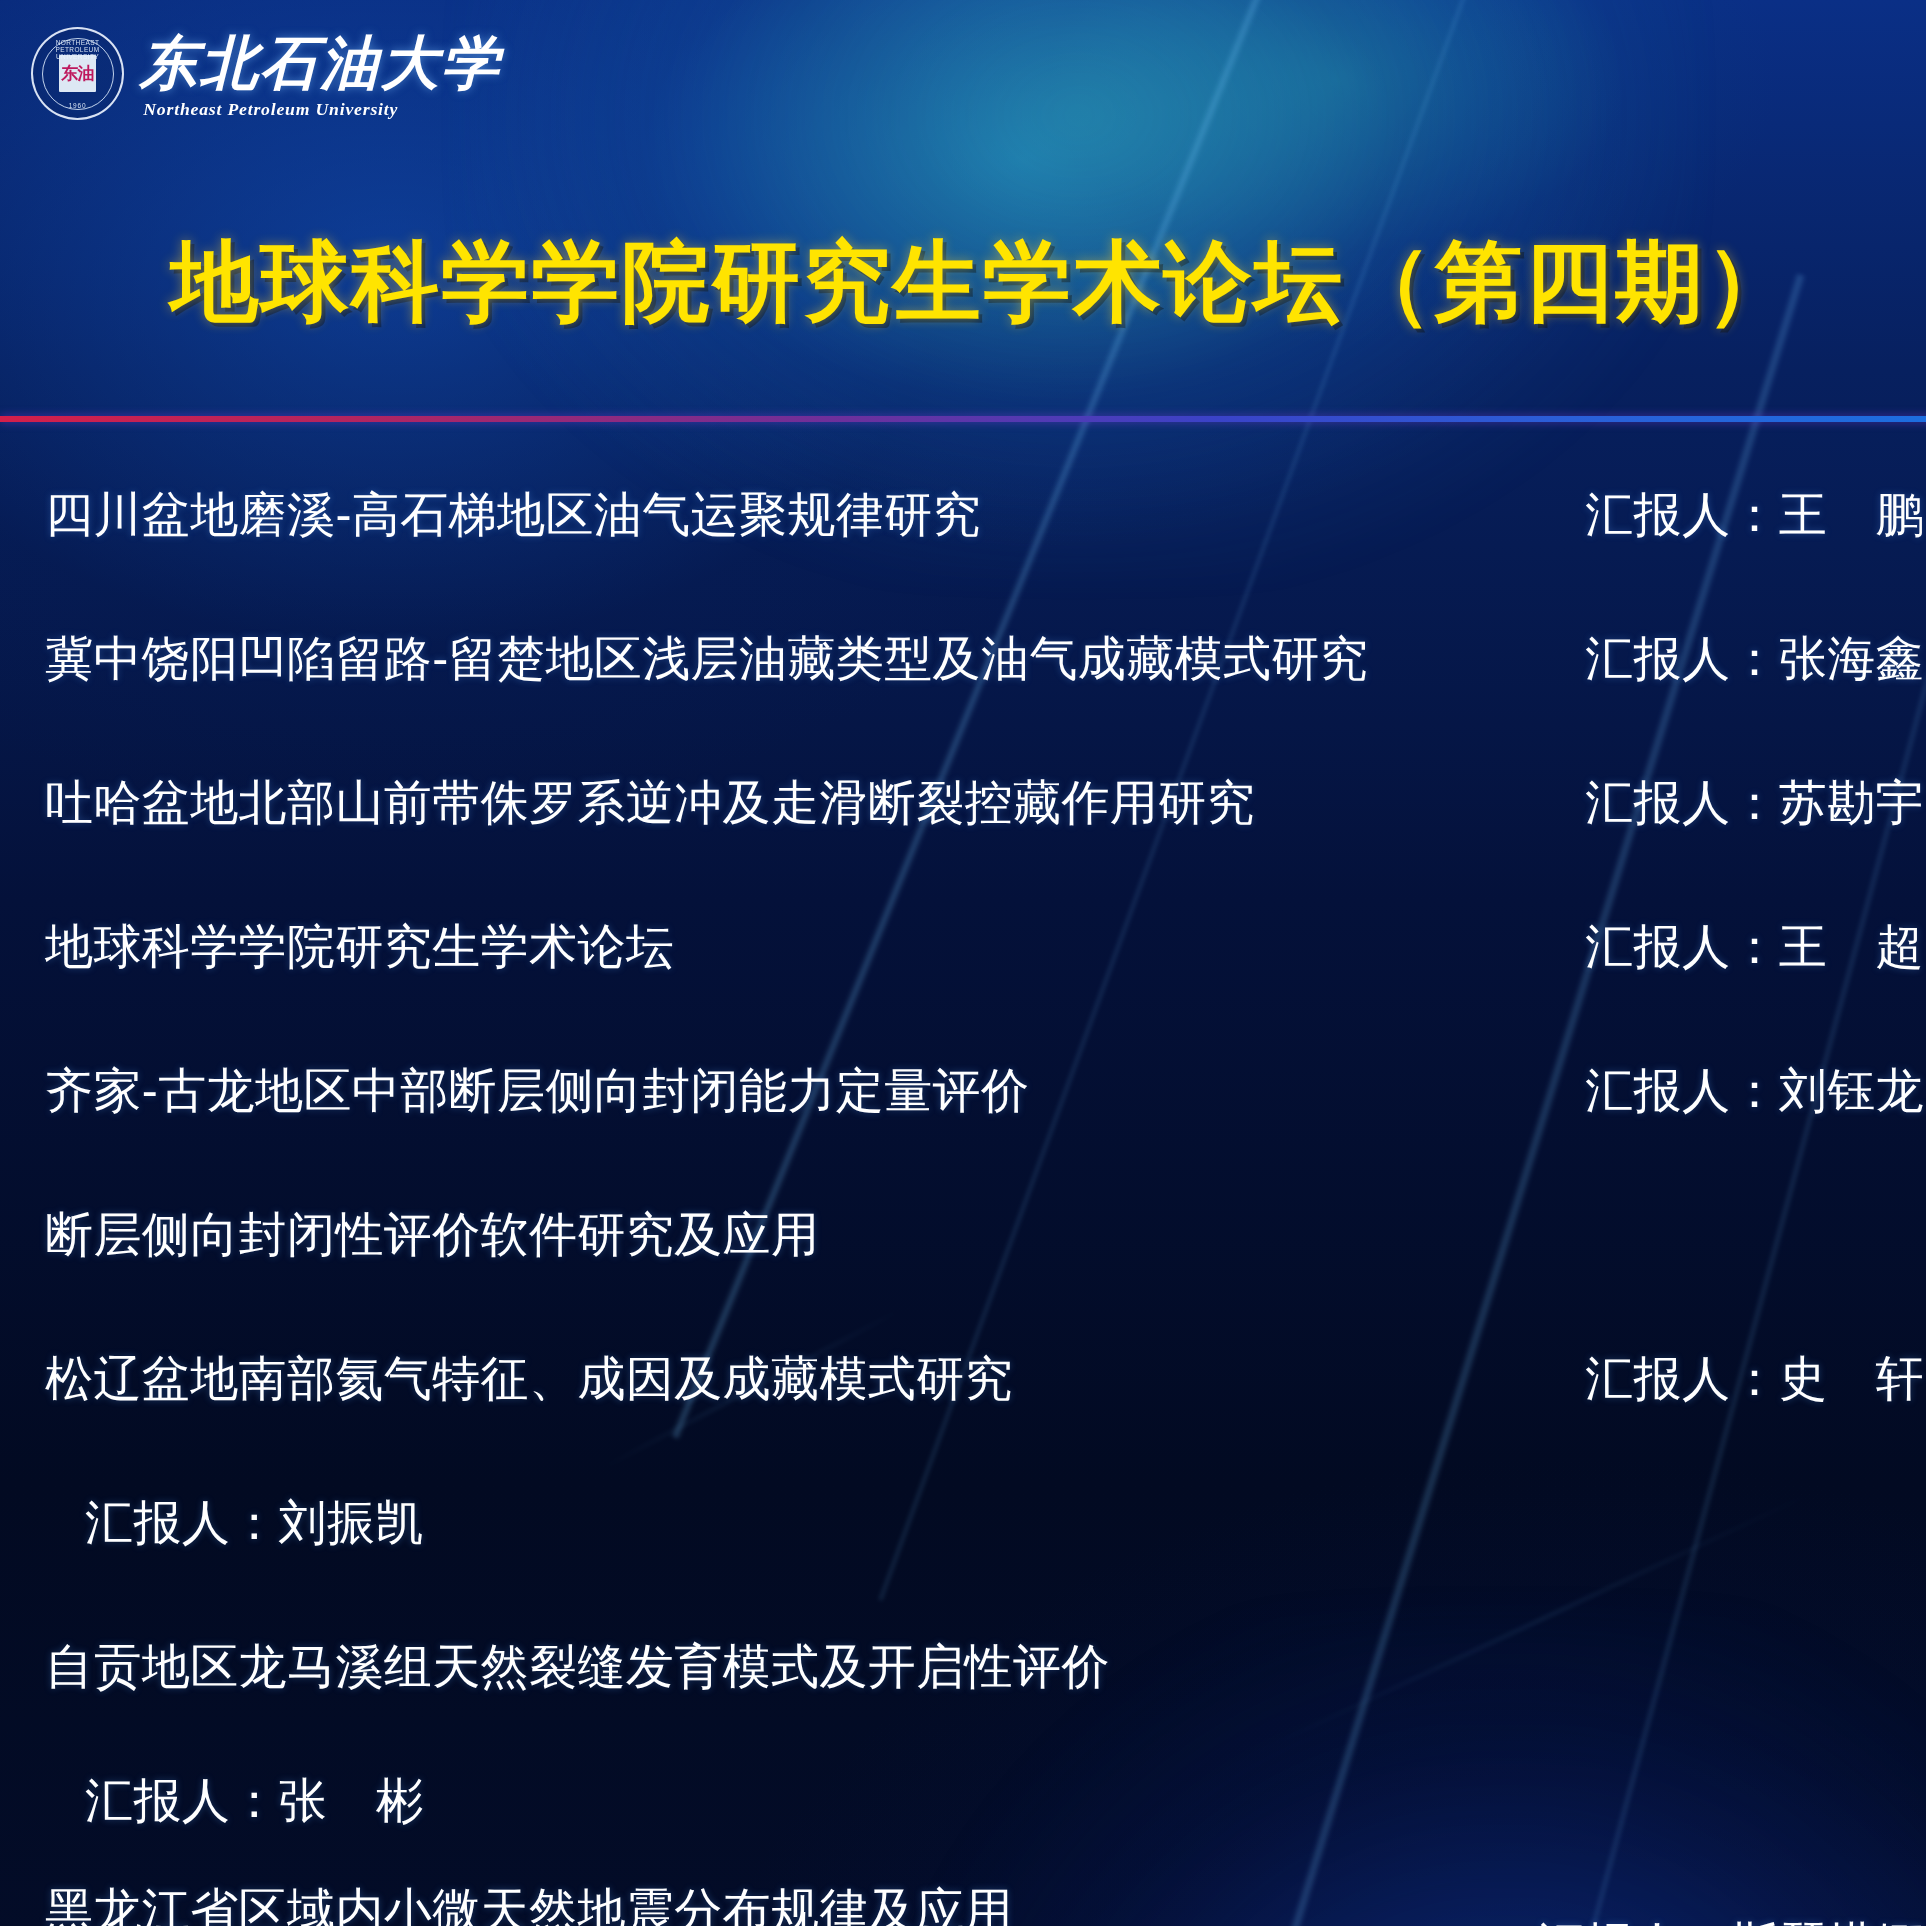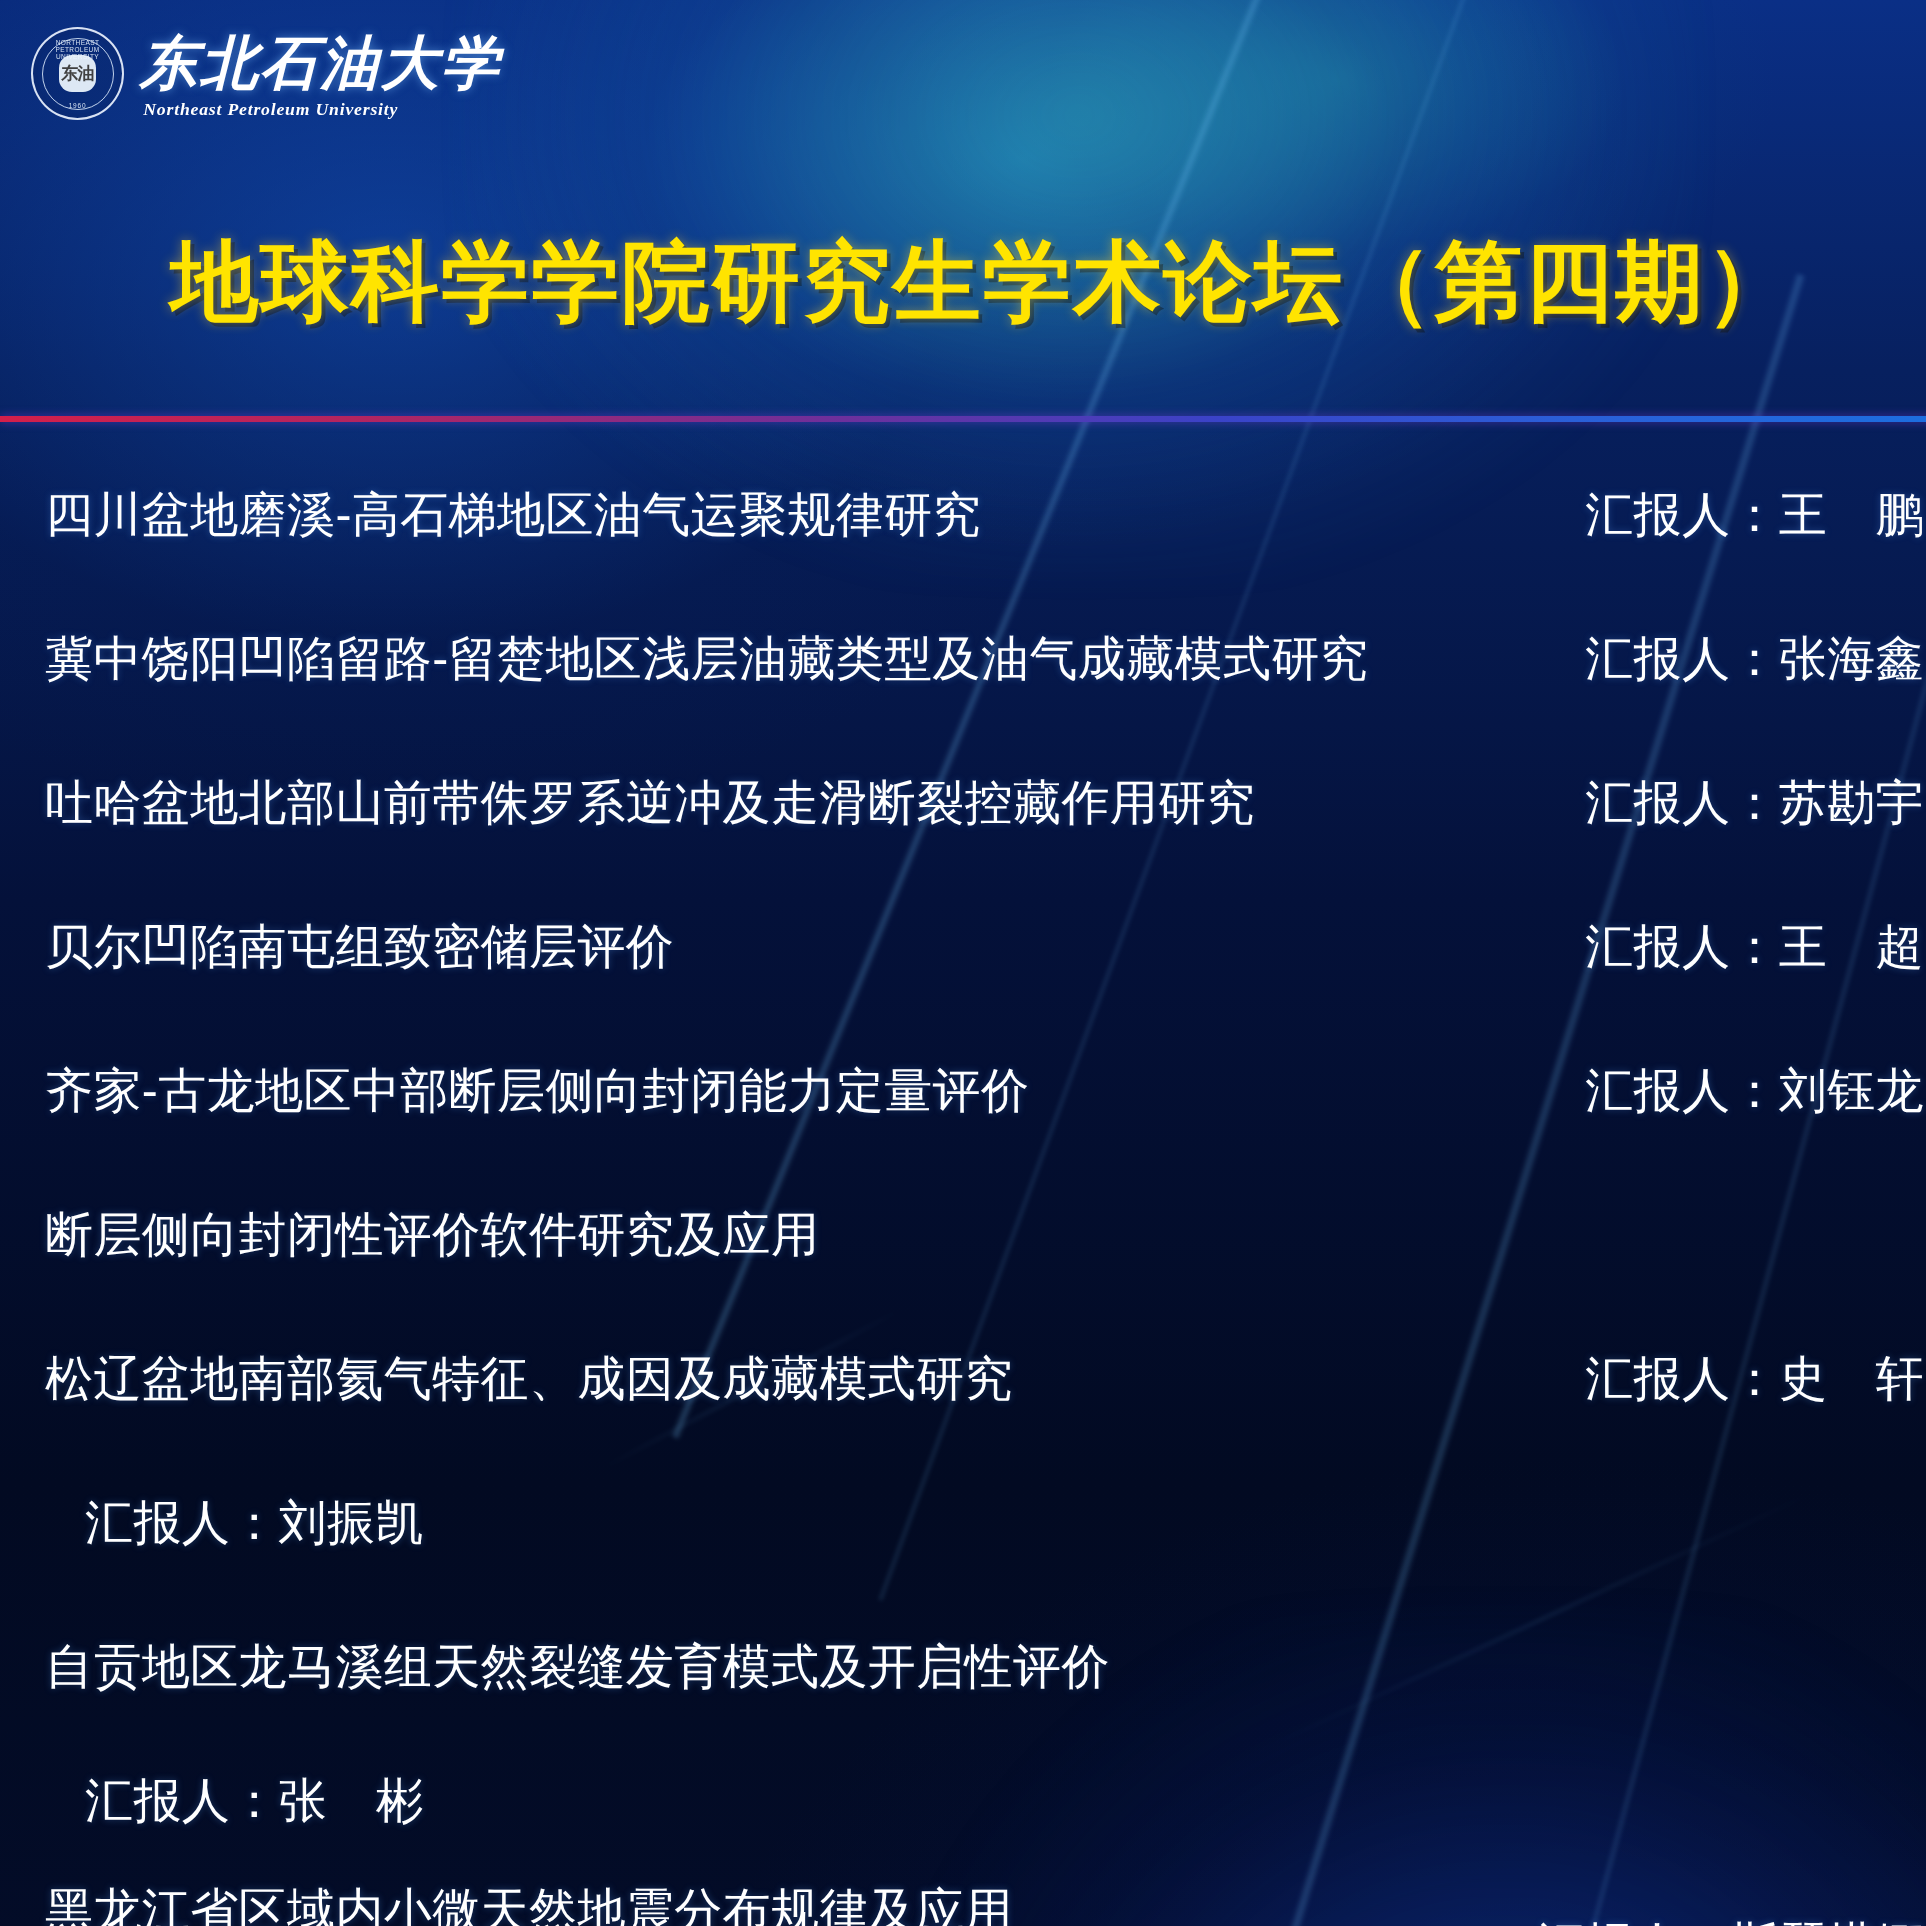--- a/index.html
+++ b/index.html
@@ -80,26 +80,26 @@
   .logo-seal::before {
     content: "";
     position: absolute;
     inset: 8.5px;
     border-radius: 50%;
     border: 1.5px solid rgba(225,238,255,0.85);
   }
   .seal-inner {
     width: 37px;
     height: 37px;
-    border-radius: 13px;
+    border-radius: 1px;
     background: rgba(240,248,255,0.92);
     display: flex;
     align-items: center;
     justify-content: center;
-    color: #404040;
+    color: #be185d;
     font-size: 17px;
     font-weight: bold;
     letter-spacing: -0.8px;
   }
   .seal-arc {
     position: absolute;
     top: 10px;
     left: 0;
     width: 100%;
     text-align: center;
@@ -253,21 +253,21 @@
       <div class="topic">冀中饶阳凹陷留路-留楚地区浅层油藏类型及油气成藏模式研究</div>
       <div class="speaker">汇报人：张海鑫</div>
     </div>
 
     <div class="row">
       <div class="topic">吐哈盆地北部山前带侏罗系逆冲及走滑断裂控藏作用研究</div>
       <div class="speaker">汇报人：苏勘宇</div>
     </div>
 
     <div class="row">
-      <div class="topic">贝尔凹陷南屯组致密储层评价</div>
+      <div class="topic">地球科学学院研究生学术论坛</div>
       <div class="speaker">汇报人：王　超</div>
     </div>
 
     <div class="row">
       <div class="topic">齐家-古龙地区中部断层侧向封闭能力定量评价</div>
       <div class="speaker">汇报人：刘钰龙</div>
     </div>
 
     <div class="row">
       <div class="topic">断层侧向封闭性评价软件研究及应用</div>

